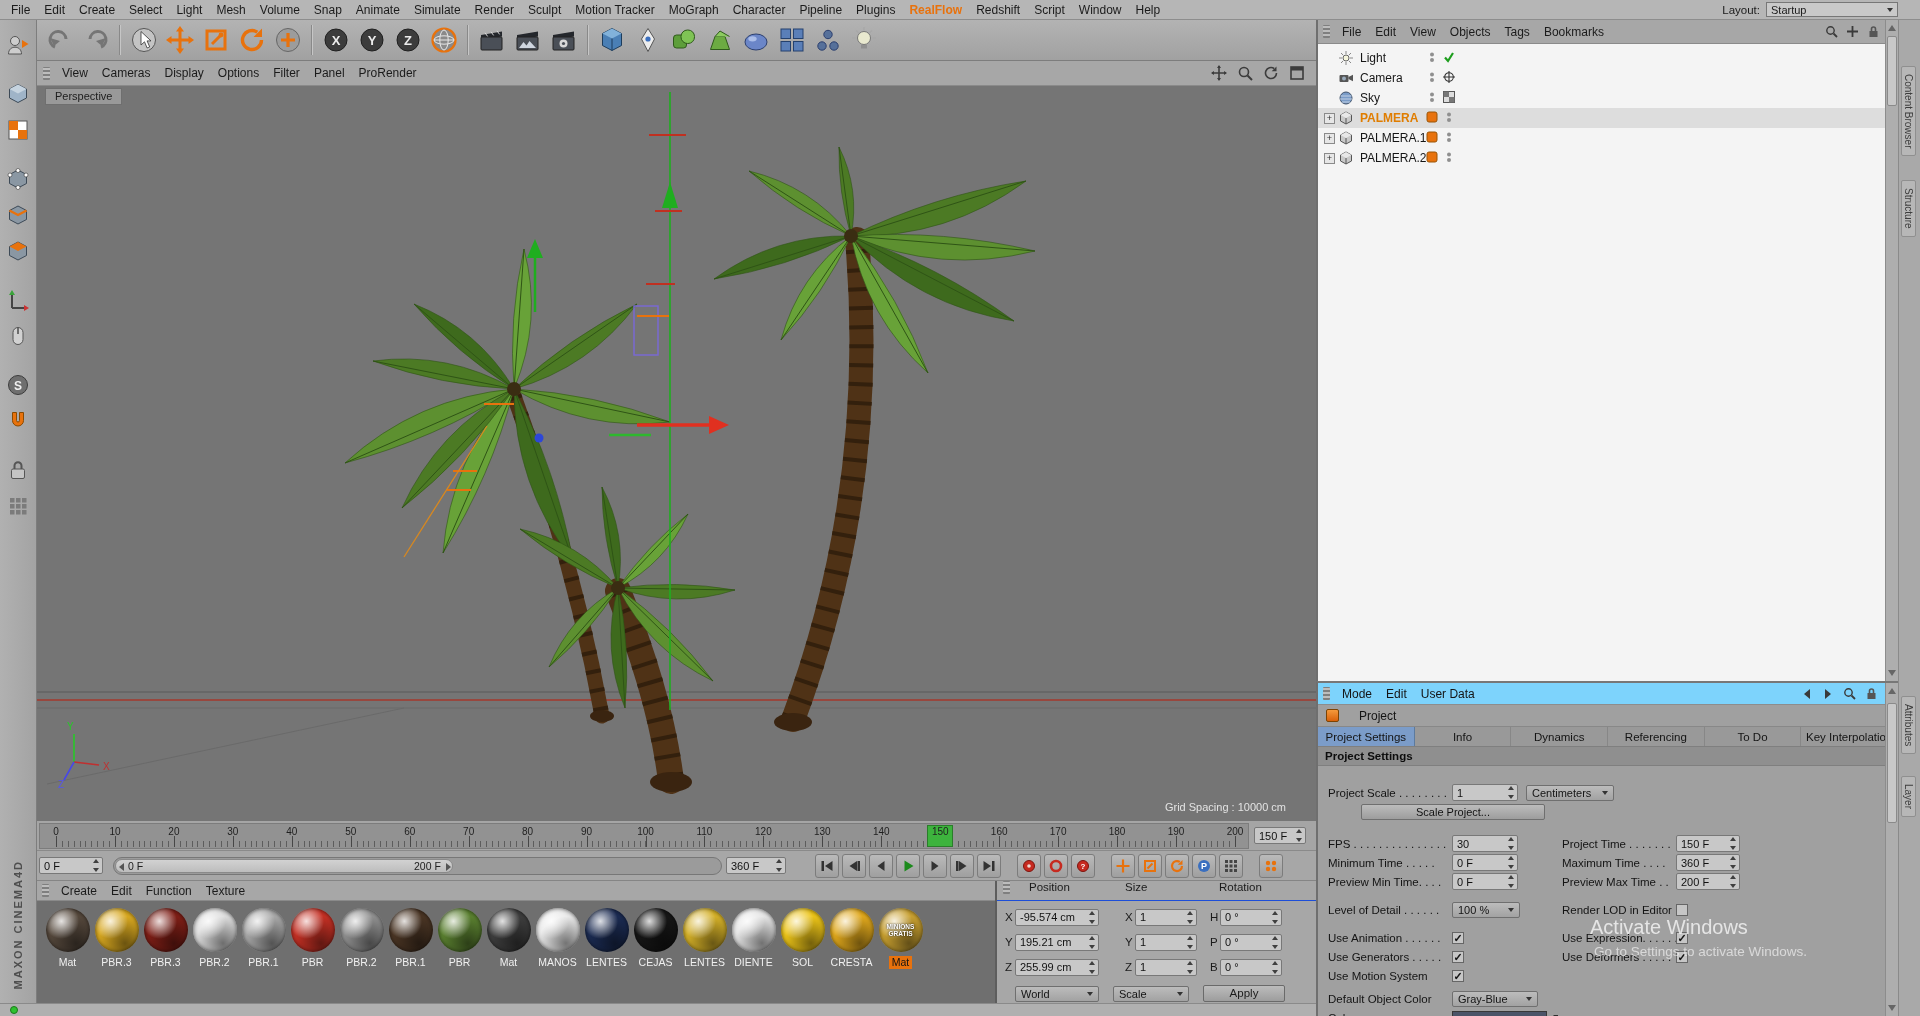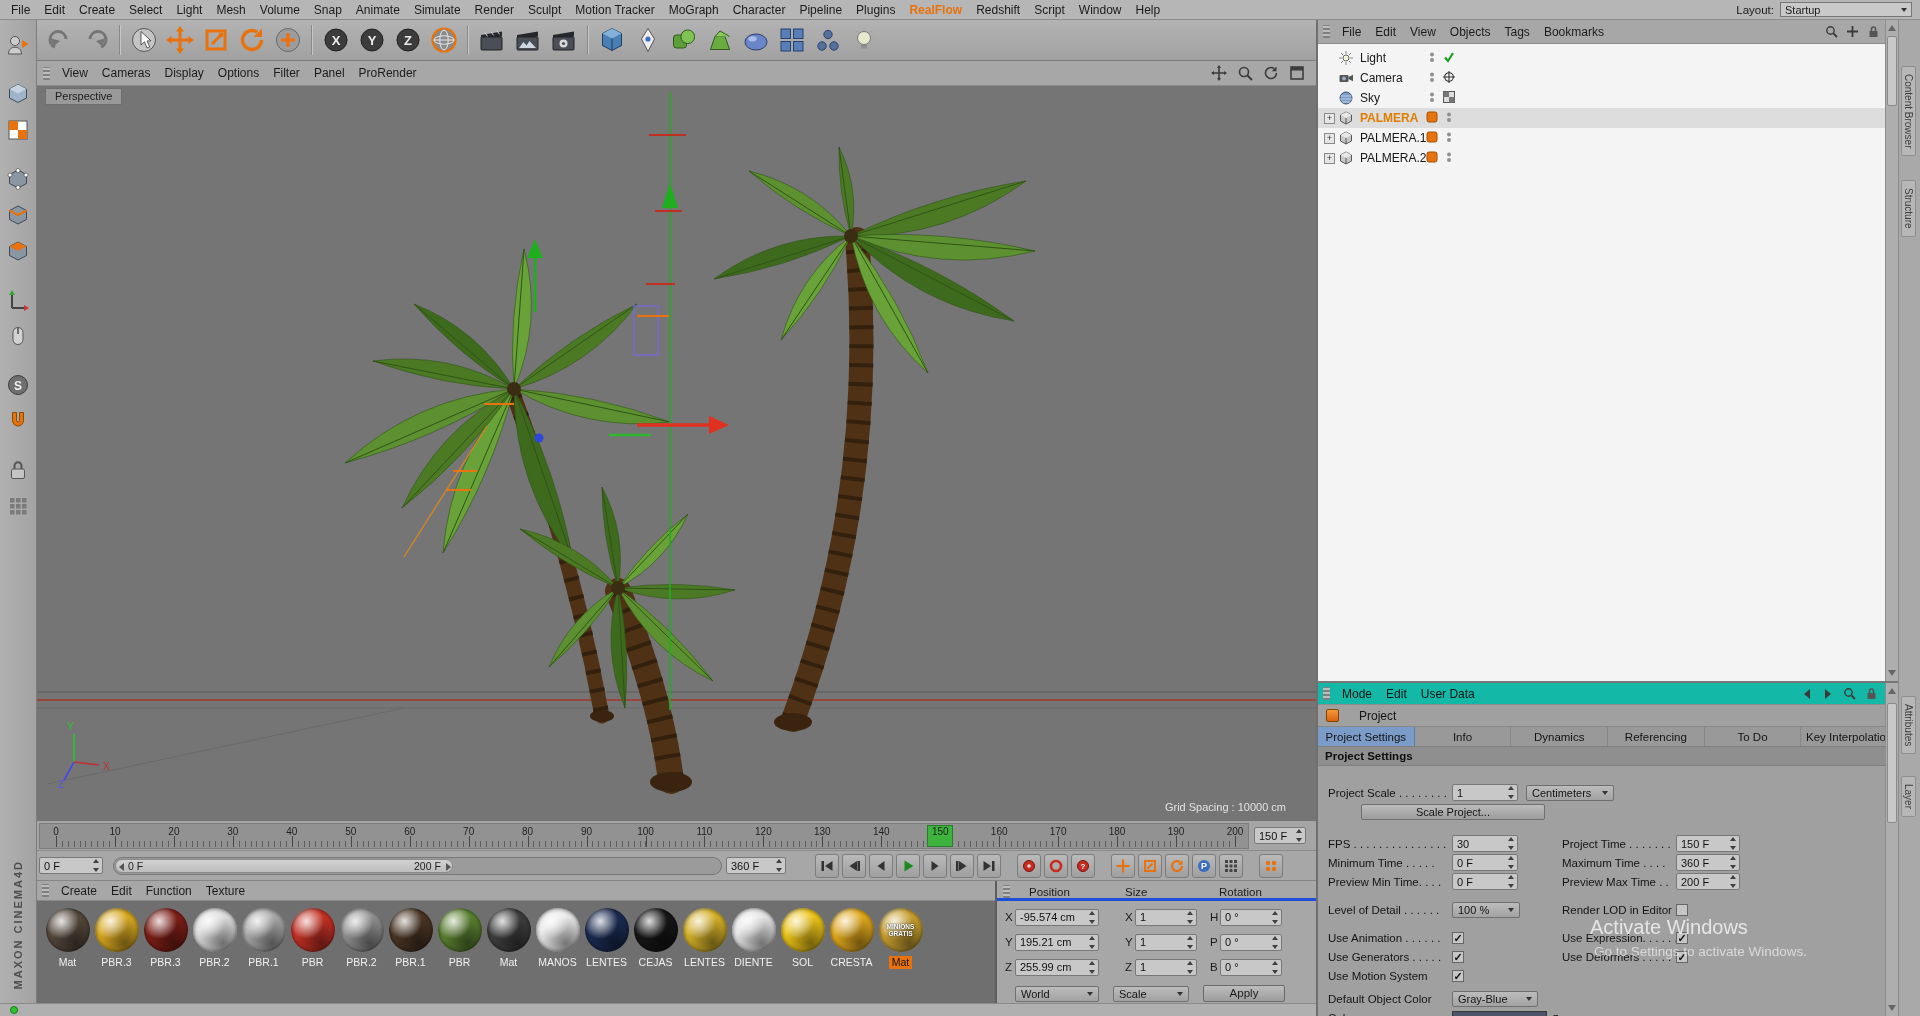--- a/index.html
+++ b/index.html
@@ -5,21 +5,21 @@
   *{margin:0;padding:0;box-sizing:border-box}
   html,body{width:1920px;height:1016px;overflow:hidden}
   body{font-family:"Liberation Sans",sans-serif;background:#adadad;position:relative;color:#1b1b1b}
   .app{position:absolute;inset:0}
 
   
   .menubar{position:absolute;left:0;top:0;width:1920px;height:20px;background:#b6b6b6;border-bottom:1px solid #8d8d8d;display:flex;align-items:center;font-size:12px;padding-left:4px;z-index:30}
   .menu-items{display:flex;align-items:center}
   .mi{padding:0 7px;white-space:nowrap;cursor:default}
   .mi.accent{color:#e8720d;font-weight:bold}
-  .layout-box{margin-left:auto;display:flex;align-items:center;gap:6px;padding-right:8px;font-size:11.5px}
+  .layout-box{margin-left:auto;display:flex;align-items:center;gap:6px;padding-right:22px;font-size:11.5px}
   .layout-select{width:132px;height:15px;background:#c9c9c9;border:1px solid #777;font-size:11px;display:flex;align-items:center;justify-content:space-between;padding:0 4px}
 
   
   .toolbar{position:absolute;left:37px;top:20px;width:1279px;height:41px;background:linear-gradient(#b3b3b3,#a1a1a1);border-bottom:1px solid #7d7d7d;display:flex;align-items:center;padding:0 5px;z-index:20}
   .tbtn{width:36px;height:36px;display:flex;align-items:center;justify-content:center;border-radius:3px}
   .tsep{width:2px;height:30px;background:#898989;border-right:1px solid #c6c6c6;margin:0 5px}
 
   
   .left-strip{position:absolute;left:0;top:20px;width:37px;height:983px;background:linear-gradient(90deg,#b1b1b1,#a3a3a3);border-right:1px solid #7d7d7d;z-index:10}
   .ltools{display:flex;flex-direction:column;align-items:center;padding-top:10px}
@@ -68,21 +68,21 @@
   .grip{width:7px;height:13px;margin:0 5px 0 2px;background:repeating-linear-gradient(0deg,#7f7f7f 0 2px,#bdbdbd 2px 4px);border-radius:1px;flex:none}
   .mat-items{display:flex;padding:7px 16px 0 6px}
   .mat-cell{width:49px;display:flex;flex-direction:column;align-items:center;flex:none}
   .mat-ball{width:44px;height:44px;border-radius:50%;position:relative;background-image:radial-gradient(circle at 35% 30%,rgba(255,255,255,.85),rgba(255,255,255,0) 42%),radial-gradient(circle at 68% 80%,rgba(0,0,0,.5),rgba(0,0,0,0) 58%);box-shadow:inset 0 0 4px rgba(0,0,0,.65)}
   .mat-label{margin-top:4px;font-size:10.5px;color:#f0f0f0;max-width:48px;overflow:hidden;white-space:nowrap;height:13px;line-height:13px;padding:0 3px}
   .mat-label.selected{background:#e8720d;color:#141414}
   .mat-tex{position:absolute;inset:0;display:flex;align-items:center;justify-content:center;font-size:6.5px;font-weight:bold;color:#fff;text-align:center;text-shadow:0 0 2px #000;line-height:7px}
 
   
   .coords{position:absolute;left:997px;top:881px;width:319px;height:122px;background:#a7a7a7;font-size:11.5px;z-index:4}
-  .coord-headers{display:flex;height:20px;align-items:flex-end;border-bottom:3px solid #1d4ed8;padding-left:4px}
+  .coord-headers{display:flex;height:20px;align-items:flex-start;border-bottom:1px solid #1d4ed8;padding-left:4px}
   .chead1{width:110px;padding-left:14px}.chead2{width:94px}.chead3{width:90px}
   .crow{display:flex;align-items:center;height:18px;margin-top:7px;padding-left:8px}
   .claxis{width:10px;flex:none}
   .cf-pos{width:84px;margin-right:2px}
   .cf-size{width:62px}
   .cf-rot{width:62px}
   .cgap1{width:24px;flex:none}.cgap2{width:13px;flex:none}
   .coord-bottom{display:flex;align-items:center;margin-top:9px;padding-left:18px;gap:14px}
   .ddl{height:16px;background:linear-gradient(#bcbcbc,#a2a2a2);border:1px solid #6f6f6f;border-radius:2px;display:flex;align-items:center;justify-content:space-between;padding:0 5px;font-size:11px;color:#141414}
   .dd-arrow{width:0;height:0;border-left:3.5px solid transparent;border-right:3.5px solid transparent;border-top:4px solid #333;flex:none;margin-left:4px}
@@ -106,21 +106,21 @@
   .oname.sel{color:#e07d00;font-weight:bold}
   .oicons{position:absolute;left:108px;top:3px;display:flex;gap:5px;align-items:center}
   .sbar{position:absolute;right:0;top:0;bottom:0;width:13px;background:#aeaeae;border-left:1px solid #8c8c8c}
   .sthumb{position:absolute;left:1px;right:1px;top:16px;height:70px;background:#c8c8c8;border:1px solid #8a8a8a;border-radius:2px}
   .sarrow{position:absolute;left:2px;width:8px;height:8px}
   .sarrow.up{top:3px;border-left:4px solid transparent;border-right:4px solid transparent;border-bottom:6px solid #666;width:0}
   .sarrow.down{bottom:3px;border-left:4px solid transparent;border-right:4px solid transparent;border-top:6px solid #666;width:0}
 
   
   .am{position:absolute;left:1316px;top:681px;width:582px;height:335px;background:#a0a0a0;border-left:2px solid #6f6f6f;border-top:2px solid #777;font-size:11.5px;color:#141414;overflow:hidden;z-index:8}
-  .am-menu{height:22px;background:#14b8a6;border-bottom:1px solid #8d8d8d;display:flex;align-items:center;font-size:12px;padding-left:3px}
+  .am-menu{height:22px;background:#7dd3fc;border-bottom:1px solid #8d8d8d;display:flex;align-items:center;font-size:12px;padding-left:3px}
   .am-menu-icons{margin-left:auto;display:flex;gap:9px;padding-right:20px;align-items:center}
   .am-title{height:21px;display:flex;align-items:center;gap:20px;padding-left:8px;font-size:12px}
   .proj-icon{width:13px;height:13px;background:linear-gradient(#f59a3c,#d9610a);border:1px solid #7c4303;border-radius:2px;flex:none}
   .am-tabs{display:flex;height:21px;background:#999;border-top:1px solid #888;border-bottom:1px solid #7f7f7f}
   .atab{flex:1;display:flex;align-items:center;justify-content:center;font-size:11.5px;border-right:1px solid #878787;white-space:nowrap;overflow:hidden}
   .atab.active{background:#7b9cc9;border-right-color:#5c7a9e}
   .am-section{height:19px;line-height:19px;padding-left:7px;font-weight:bold;background:#8f8f8f;border-bottom:1px solid #7f7f7f;color:#0d0d0d}
   .am-rows{padding-top:17px}
   .arow{display:flex;align-items:center;height:19px;padding-left:10px}
   .albl{width:124px;white-space:nowrap;overflow:hidden;flex:none}

